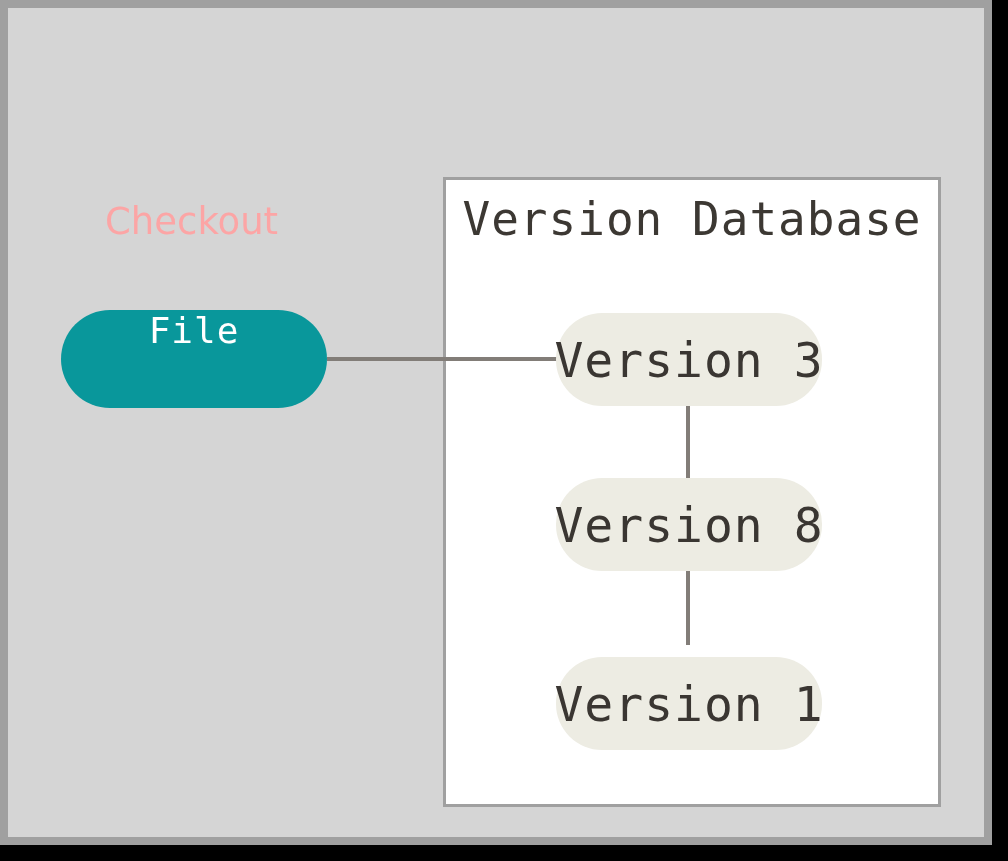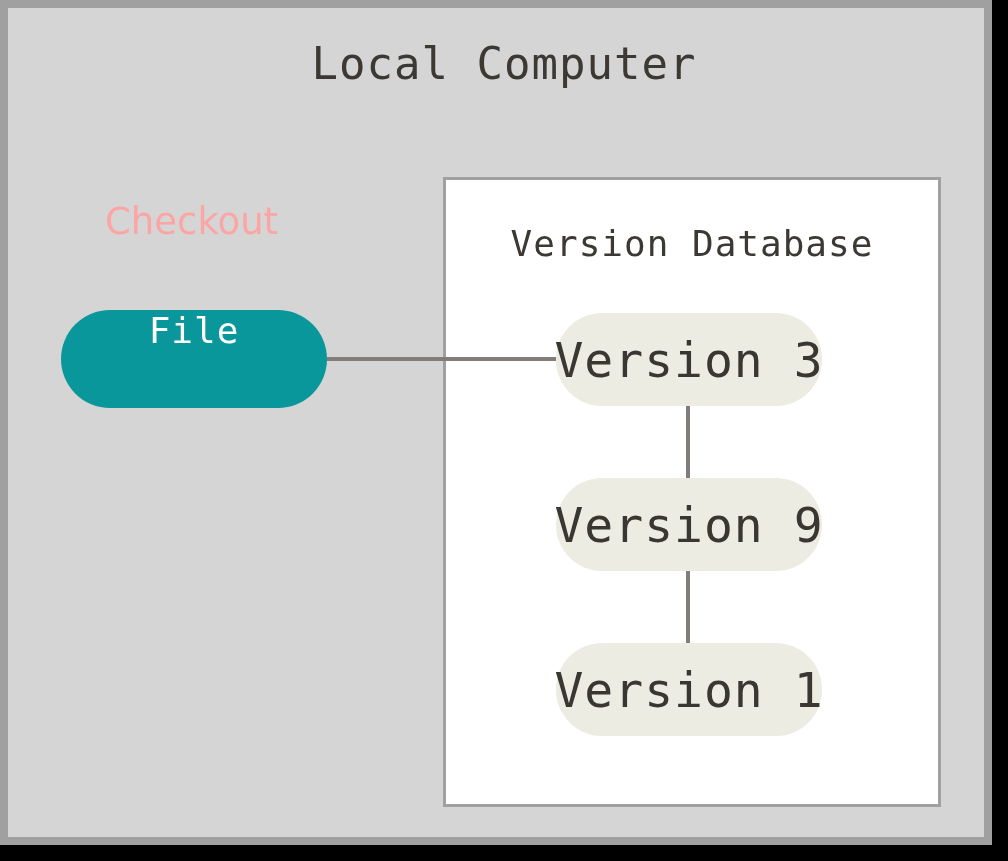--- a/index.html
+++ b/index.html
@@ -85,25 +85,25 @@
     top: 177px;
     width: 498px;
     height: 630px;
     background: #ffffff;
     border: 3px solid #a0a0a0;
     box-sizing: border-box;
   }
   .vdb-title {
     position: absolute;
     left: 0;
-    top: 43px;
+    top: 12px;
     width: 100%;
     text-align: center;
     font-family: "DejaVu Sans Mono", monospace;
-    font-size: 36px;
+    font-size: 46px;
     letter-spacing: 1px;
     color: #3c3833;
     white-space: pre;
   }
 
   
   .version-node {
     position: absolute;
     left: 556px;
     width: 266px;
@@ -115,21 +115,21 @@
     justify-content: center;
     font-family: "DejaVu Sans Mono", monospace;
     font-size: 48px;
     letter-spacing: 1px;
     color: #3a3632;
     white-space: pre;
     box-sizing: border-box;
   }
   .version-node.v3 { top: 313px; }
   .version-node.v2 { top: 478px; }
-  .version-node.v1 { top: 643px; }
+  .version-node.v1 { top: 657px; }
 
   
   .connector {
     position: absolute;
     background: #827d78;
   }
   
   .connector.file-to-v3 {
     left: 327px;
     top: 357px;
@@ -151,41 +151,40 @@
     height: 76px;
   }
 </style>
 </head>
 <body>
 
 <div class="canvas">
 
   <div class="outer-frame"></div>
 
-  <div class="diagram-title">Local Computer</div>
 
   <div class="checkout-label">Checkout</div>
 
   <div class="file-node">
     <span>File</span>
   </div>
 
   <div class="vdb-panel">
     <div class="vdb-title">Version Database</div>
   </div>
 
   <div class="connector file-to-v3"></div>
   <div class="connector v3-to-v2"></div>
   <div class="connector v2-to-v1"></div>
 
   <div class="version-node v3">
     <span>Version 3</span>
   </div>
 
   <div class="version-node v2">
-    <span>Version 9</span>
+    <span>Version 8</span>
   </div>
 
   <div class="version-node v1">
     <span>Version 1</span>
   </div>
 
 </div>
 
 </body></html>

